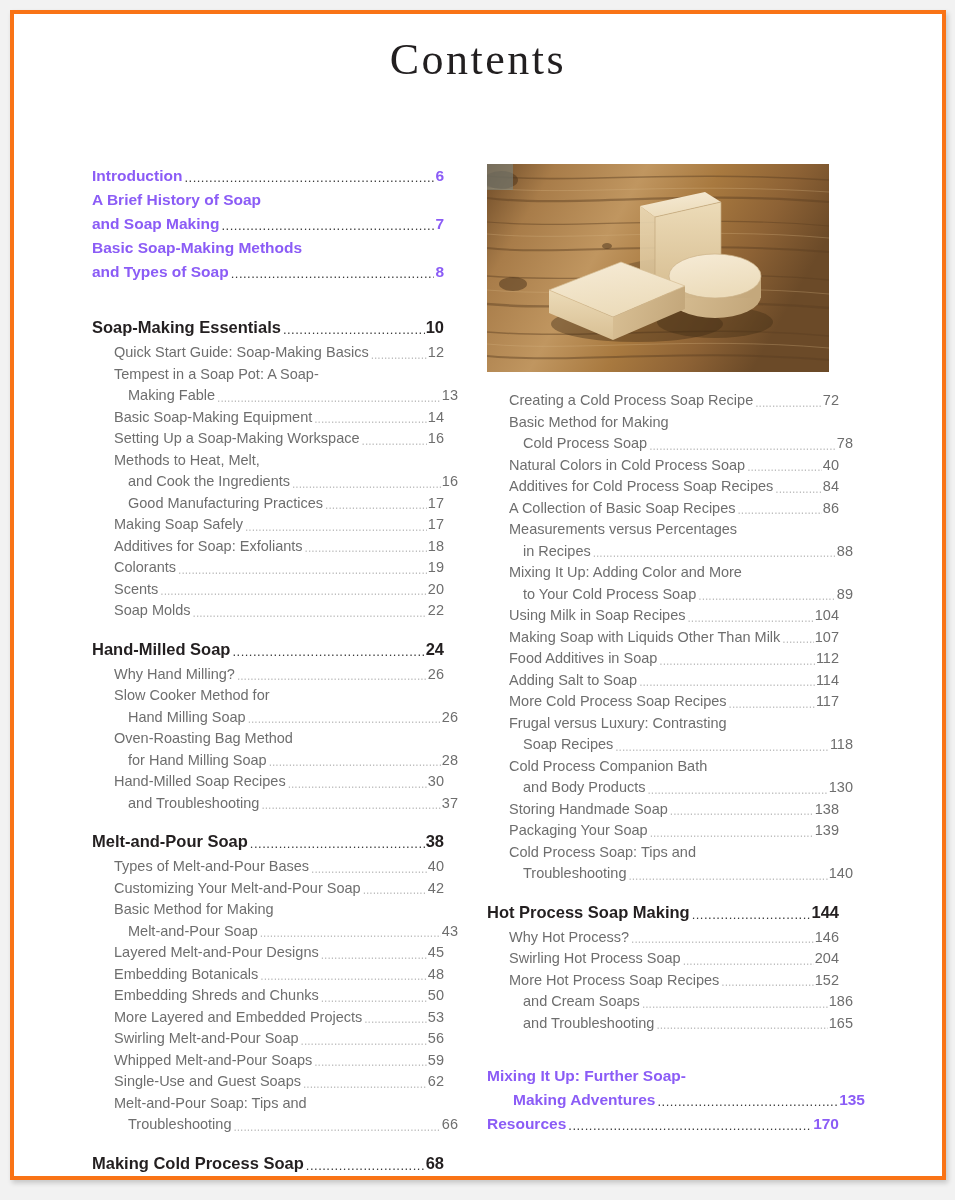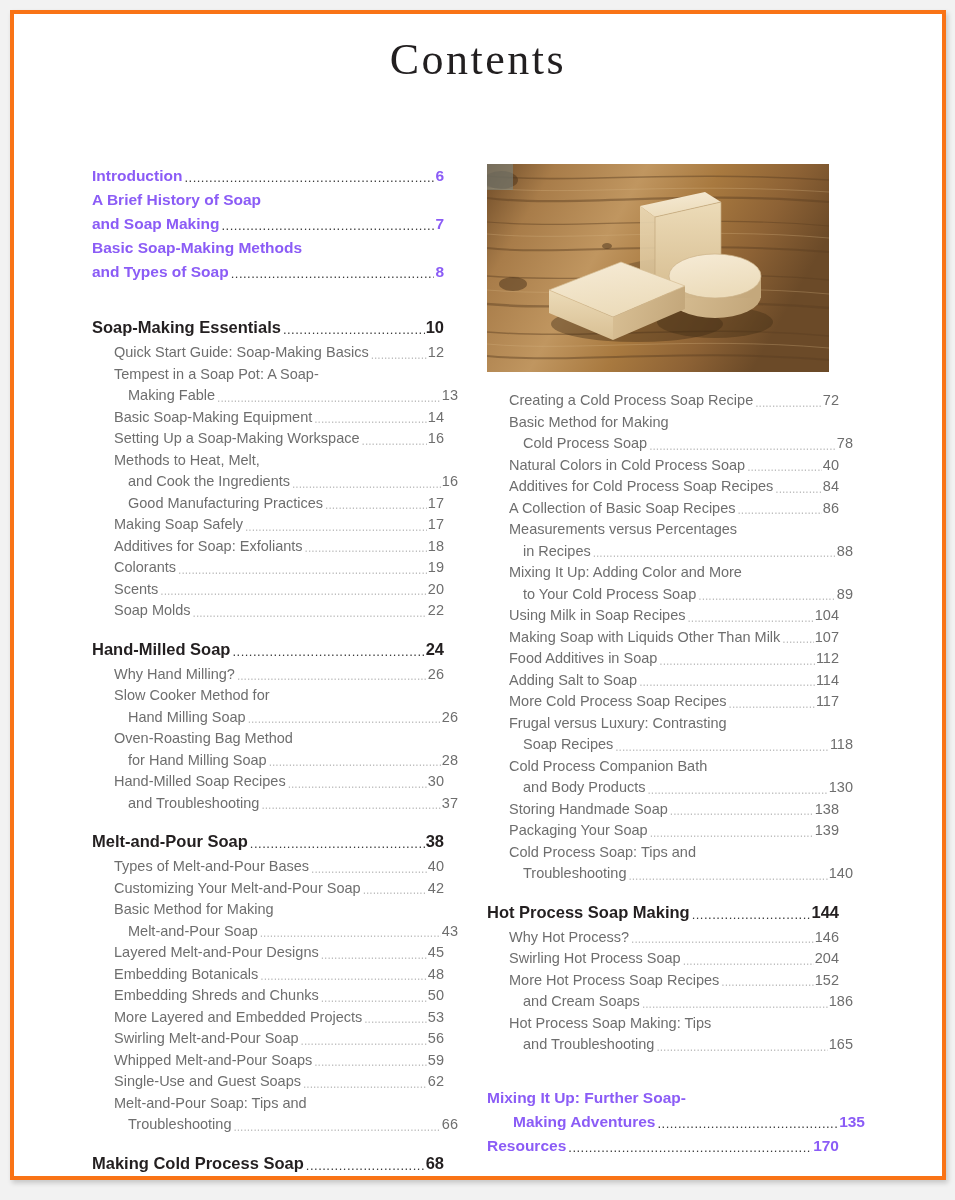--- a/index.html
+++ b/index.html
@@ -686,23 +686,20 @@
             </div>
           </div>
           <div class="entry lv-sub">
             <div class="line wrap">
               <span class="etext">and Cream Soaps</span>
               <span class="leader">........................................................................................................................................................................................................</span>
               <span class="pnum">186</span>
             </div>
           </div>
           <div class="entry lv-sub">
-            <div class="line">
-              <span class="etext">Hot Process Soap Making: Tips</span>
-            </div>
             <div class="line wrap">
               <span class="etext">and Troubleshooting</span>
               <span class="leader">........................................................................................................................................................................................................</span>
               <span class="pnum">165</span>
             </div>
           </div>
           <div class="gap-lg"></div>
           <div class="entry lv-front">
             <div class="line">
               <span class="etext">Mixing It Up: Further Soap-</span>

